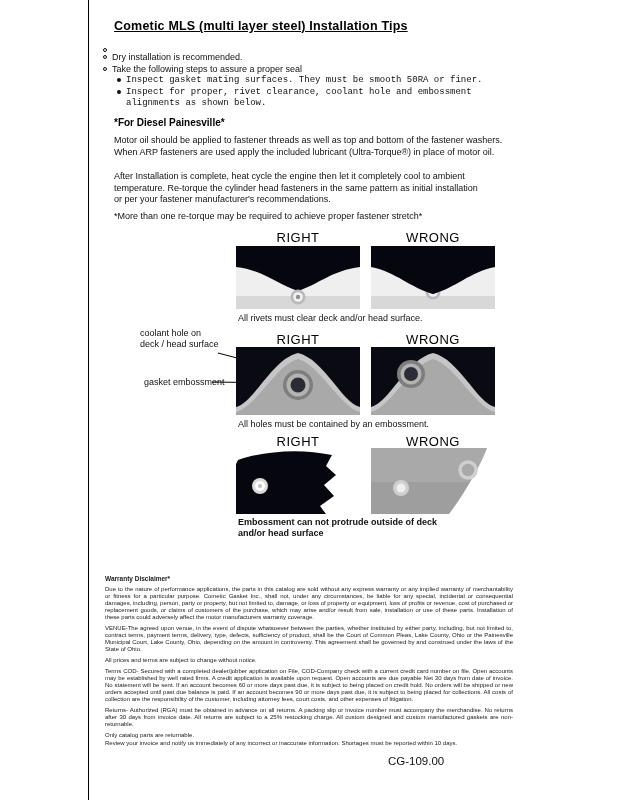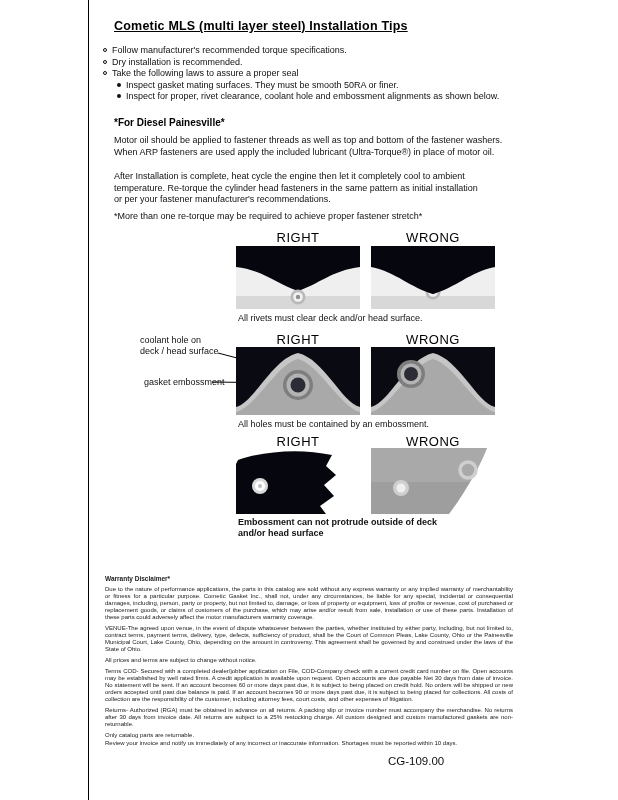--- a/index.html
+++ b/index.html
@@ -12,21 +12,21 @@
 
   .title {
     position:absolute; left:114px; top:19px; font-size:12.5px; font-weight:bold;
     text-decoration:underline; letter-spacing:0.2px; color:#000;
   }
 
   .bullets { position:absolute; left:103px; top:45px; width:420px; font-size:9px; line-height:11.5px; }
   .bullet-row { display:flex; align-items:flex-start; }
   .marker-circle { flex:0 0 auto; width:4px; height:4px; border:1px solid #111; border-radius:50%; margin:3px 5px 0 0; }
   .marker-dot { flex:0 0 auto; width:4px; height:4px; background:#111; border-radius:50%; margin:3px 5px 0 0; }
-  .sub { margin-left:14px; }
+  .sub { margin-left:14px;font-family:Liberation Mono, monospace; }
 
   .h2 { position:absolute; left:114px; font-weight:bold; font-size:10px; color:#000; }
   .para { position:absolute; left:114px; width:412px; font-size:9px; line-height:11.5px; white-space:pre-line; }
 
   .dg-header { position:absolute; width:124px; text-align:center; font-size:13px; letter-spacing:0.5px; color:#000; }
   .panel { position:absolute; width:124px; }
   .panel svg { display:block; }
   .caption { position:absolute; left:238px; font-size:9px; white-space:pre-line; line-height:11px; }
   .callout { position:absolute; font-size:9px; line-height:10.5px; white-space:pre-line; }
   .connectors { position:absolute; left:210px; top:344px; width:95px; height:46px; pointer-events:none; }
@@ -41,29 +41,28 @@
 <body>
 
 <div class="page">
   <div class="spine"></div>
 
   <div class="title">Cometic MLS (multi layer steel) Installation Tips</div>
 
   <div class="bullets">
     <div class="bullet-row">
       <span class="marker-circle"></span>
-      <span>Follow manufacturer's recommended torque specifications.</span>
     </div>
     <div class="bullet-row">
       <span class="marker-circle"></span>
       <span>Dry installation is recommended.</span>
     </div>
     <div class="bullet-row">
       <span class="marker-circle"></span>
-      <span>Take the following laws to assure a proper seal</span>
+      <span>Take the following steps to assure a proper seal</span>
     </div>
     <div class="bullet-row sub">
       <span class="marker-dot"></span>
       <span>Inspect gasket mating surfaces.  They must be smooth 50RA or finer.</span>
     </div>
     <div class="bullet-row sub">
       <span class="marker-dot"></span>
       <span>Inspect for proper, rivet clearance, coolant hole and embossment alignments as shown below.</span>
     </div>
   </div>
@@ -97,21 +96,21 @@
       <circle cx="62" cy="46" r="4.8" fill="#f2f2f2"></circle>
       <circle cx="62" cy="46" r="2.2" fill="#8f8f8f"></circle>
       <path d="M0 0 H124 V21 C99 26 84 42 62 48 C40 42 25 26 0 21 Z" fill="#06060e"></path>
     </svg>
   </div>
   <div class="caption" style="top:313px;">All rivets must clear deck and/or head surface.</div>
 
   <div class="dg-header" style="left:236px; top:332px;">RIGHT</div>
   <div class="dg-header" style="left:371px; top:332px;">WRONG</div>
 
-  <div class="callout" style="left:140px; top:335px; width:85px;">coolant hole on
+  <div class="callout" style="left:140px; top:328px; width:85px;">coolant hole on
 deck / head surface</div>
   <div class="callout" style="left:118px; top:377px;padding-left:26px;">gasket embossment</div>
   <svg class="connectors">
     <line x1="8" y1="9" x2="88" y2="30" stroke="#000" stroke-width="1"></line>
     <line x1="2" y1="38" x2="78" y2="39" stroke="#000" stroke-width="1"></line>
   </svg>
 
   <div class="panel" style="left:236px; top:347px;">
     <svg width="124" height="68" viewBox="0 0 124 68">
       <rect width="124" height="68" fill="#0a0a12"></rect>

